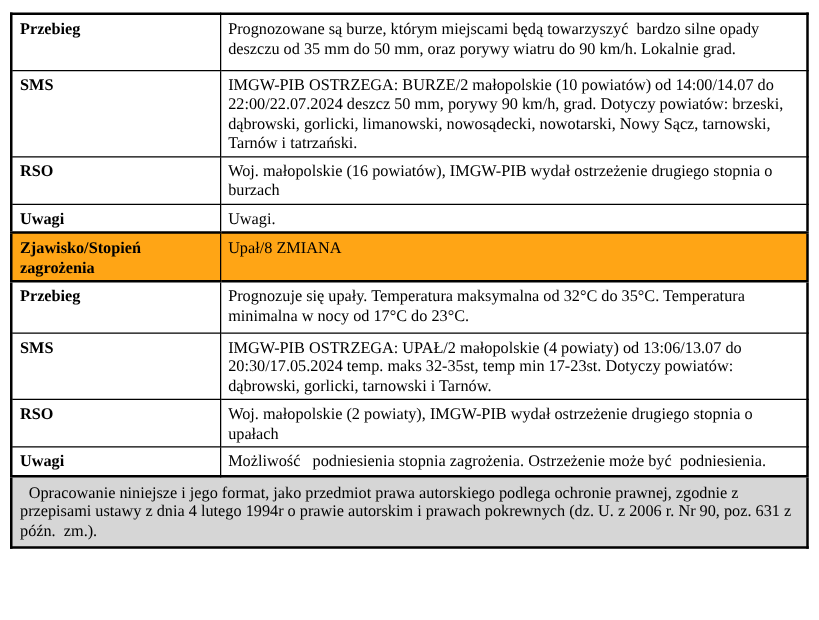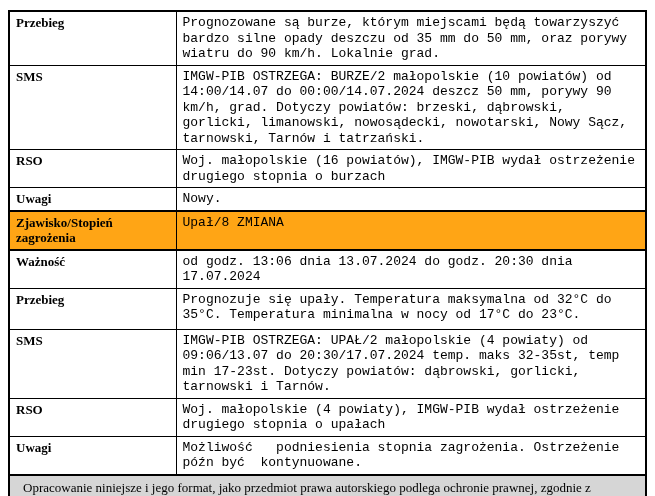--- a/index.html
+++ b/index.html
@@ -41,21 +41,20 @@
     line-height: 15.5px;
     padding: 3px 5px 3px 6px;
   }
   td.label-cell {
     width: 167px;
     font-weight: bold;
     margin-left: 42px;
   }
   td.value-cell {
     white-space: pre-wrap;
-    font-family: Liberation Mono, monospace;
   }
   tr.h45 td { height: 45px; }
   tr.h69 td { height: 69px; }
   tr.h21 td { height: 21px; }
   tr.h18 td { height: 18px; }
   tr.h26 td { height: 26px; }
   tr.h40 td { height: 40px; }
   tr.h23 td { height: 23px; }
   tr.h41 td { height: 41px; }
   tr.h50 td { height: 50px; }
@@ -84,53 +83,49 @@
 
 <div class="page">
   <table class="warning-table">
     <tbody>
       <tr class="h45">
         <td class="label-cell">Przebieg</td>
         <td class="value-cell">Prognozowane są burze, którym miejscami będą towarzyszyć  bardzo silne opady deszczu od 35 mm do 50 mm, oraz porywy wiatru do 90 km/h. Lokalnie grad.</td>
       </tr>
       <tr class="h69">
         <td class="label-cell">SMS</td>
-        <td class="value-cell">IMGW-PIB OSTRZEGA: BURZE/2 małopolskie (10 powiatów) od 14:00/14.07 do 00:00/14.07.2024 deszcz 50 mm, porywy 90 km/h, grad. Dotyczy powiatów: brzeski, dąbrowski, gorlicki, limanowski, nowosądecki, nowotarski, Nowy Sącz, tarnowski, Tarnów i tatrzański.</td>
+        <td class="value-cell">IMGW-PIB OSTRZEGA: BURZE/2 małopolskie (10 powiatów) od 14:00/14.07 do 22:00/22.07.2024 deszcz 50 mm, porywy 90 km/h, grad. Dotyczy powiatów: brzeski, dąbrowski, gorlicki, limanowski, nowosądecki, nowotarski, Nowy Sącz, tarnowski, Tarnów i tatrzański.</td>
       </tr>
       <tr class="h21">
         <td class="label-cell">RSO</td>
         <td class="value-cell">Woj. małopolskie (16 powiatów), IMGW-PIB wydał ostrzeżenie drugiego stopnia o burzach</td>
       </tr>
       <tr class="h18">
         <td class="label-cell">Uwagi</td>
-        <td class="value-cell">Nowy.</td>
+        <td class="value-cell">Uwagi.</td>
       </tr>
       <tr class="h26 row-highlight">
         <td class="label-cell">Zjawisko/Stopień zagrożenia</td>
         <td class="value-cell">Upał/8 ZMIANA</td>
-      </tr>
-      <tr class="h23">
-        <td class="label-cell">Ważność</td>
-        <td class="value-cell">od godz. 13:06 dnia 13.07.2024 do godz. 20:30 dnia 17.07.2024</td>
       </tr>
       <tr class="h41">
         <td class="label-cell">Przebieg</td>
         <td class="value-cell">Prognozuje się upały. Temperatura maksymalna od 32°C do 35°C. Temperatura minimalna w nocy od 17°C do 23°C.</td>
       </tr>
       <tr class="h50">
         <td class="label-cell">SMS</td>
-        <td class="value-cell">IMGW-PIB OSTRZEGA: UPAŁ/2 małopolskie (4 powiaty) od 09:06/13.07 do 20:30/17.07.2024 temp. maks 32-35st, temp min 17-23st. Dotyczy powiatów: dąbrowski, gorlicki, tarnowski i Tarnów.</td>
+        <td class="value-cell">IMGW-PIB OSTRZEGA: UPAŁ/2 małopolskie (4 powiaty) od 13:06/13.07 do 20:30/17.05.2024 temp. maks 32-35st, temp min 17-23st. Dotyczy powiatów: dąbrowski, gorlicki, tarnowski i Tarnów.</td>
       </tr>
       <tr class="h24">
         <td class="label-cell">RSO</td>
-        <td class="value-cell">Woj. małopolskie (4 powiaty), IMGW-PIB wydał ostrzeżenie drugiego stopnia o upałach</td>
+        <td class="value-cell">Woj. małopolskie (2 powiaty), IMGW-PIB wydał ostrzeżenie drugiego stopnia o upałach</td>
       </tr>
       <tr class="h22">
         <td class="label-cell">Uwagi</td>
-        <td class="value-cell">Możliwość   podniesienia stopnia zagrożenia. Ostrzeżenie późn być  kontynuowane.</td>
+        <td class="value-cell">Możliwość   podniesienia stopnia zagrożenia. Ostrzeżenie może być  podniesienia.</td>
       </tr>
       <tr class="footer-row">
         <td colspan="2">
           <p class="footer-par">Opracowanie niniejsze i jego format, jako przedmiot prawa autorskiego podlega ochronie prawnej, zgodnie z przepisami ustawy z dnia 4 lutego 1994r o prawie autorskim i prawach pokrewnych (dz. U. z 2006 r. Nr 90, poz. 631 z późn.  zm.).</p>
 
         </td>
       </tr>
     </tbody>
   </table>
 </div>

